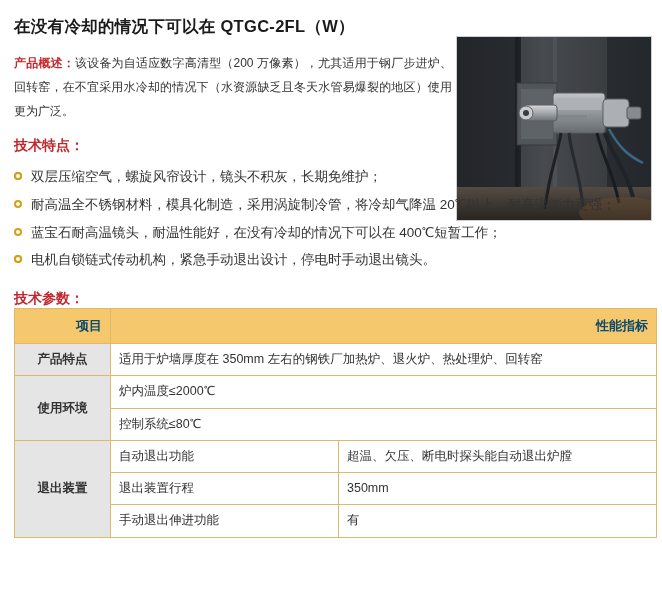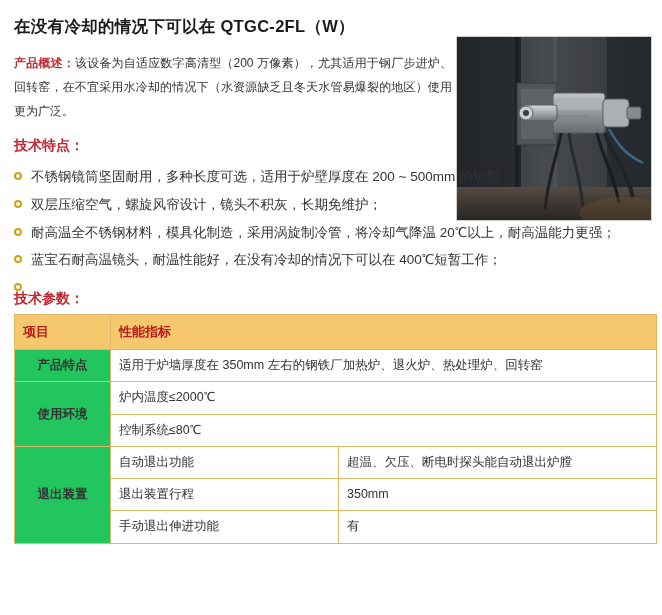--- a/index.html
+++ b/index.html
@@ -78,49 +78,49 @@
     top: 9px;
     width: 8px;
     height: 8px;
     border-radius: 50%;
     border: 2px solid #d4a017;
     box-sizing: border-box;
     background: #ffffff;
   }
 
   .params-head {
-    padding: 16px 0 6px 4px;
+    padding: 16px 0 0 4px;
     font-size: 14px;
     font-weight: bold;
     color: #c1272d;
   }
 
   table.spec {
     width: 642px;
     margin-left: 4px;
     border-collapse: collapse;
     font-size: 12.5px;
     table-layout: fixed;
   }
   table.spec th, table.spec td {
     border: 1px solid #e0b86a;
     padding: 5px 8px;
     line-height: 1.7;
     color: #333;
   }
   table.spec thead th {
     background: #f5c86e;
-    color: #b91c1c;
-    font-weight: bold;
-    text-align: left;
+    color: #0c4a6e;
+    font-weight: bold;
+    text-align: right;
     font-size: 13px;
     padding: 6px 8px;
   }
   td.rowhead {
-    background: #22c55e;
+    background: #e5e5e5;
     color: #3d2b00;
     font-weight: bold;
     text-align: center;
     width: 96px;
   }
   td.val-left { text-align: left; }
   .colw1 { width: 96px; }
 </style>
 </head>
 <body>
@@ -185,25 +185,26 @@
     </svg>
   </div>
 
   <div class="intro">
     <b>产品概述：</b><span>该设备为自适应数字高清型（200 万像素），尤其适用于钢厂步进炉、回转窑，在不宜采用水冷却的情况下（水资源缺乏且冬天水管易爆裂的地区）使用更为广泛。</span>
   </div>
 
   <div class="section-head">技术特点：</div>
 
   <ul class="feature-list">
-    <li><span class="bullet"></span><span>不锈钢镜筒坚固耐用，多种长度可选，适用于炉壁厚度在 200 ~ 500mm 的炉型；</span></li>
+    <li><span class="bullet"></span></li>
     <li><span class="bullet"></span><span>双层压缩空气，螺旋风帘设计，镜头不积灰，长期免维护；</span></li>
     <li><span class="bullet"></span><span>耐高温全不锈钢材料，模具化制造，采用涡旋制冷管，将冷却气降温 20℃以上，耐高温能力更强；</span></li>
     <li><span class="bullet"></span><span>蓝宝石耐高温镜头，耐温性能好，在没有冷却的情况下可以在 400℃短暂工作；</span></li>
     <li><span class="bullet"></span></li>
+    <li><span class="bullet"></span><span>电机自锁链式传动机构，紧急手动退出设计，停电时手动退出镜头。</span></li>
   </ul>
 
   <div class="params-head">技术参数：</div>
 
   <table class="spec">
     <colgroup>
       <col class="colw1">
       <col style="width:228px">
       <col style="width:318px">
     </colgroup>

